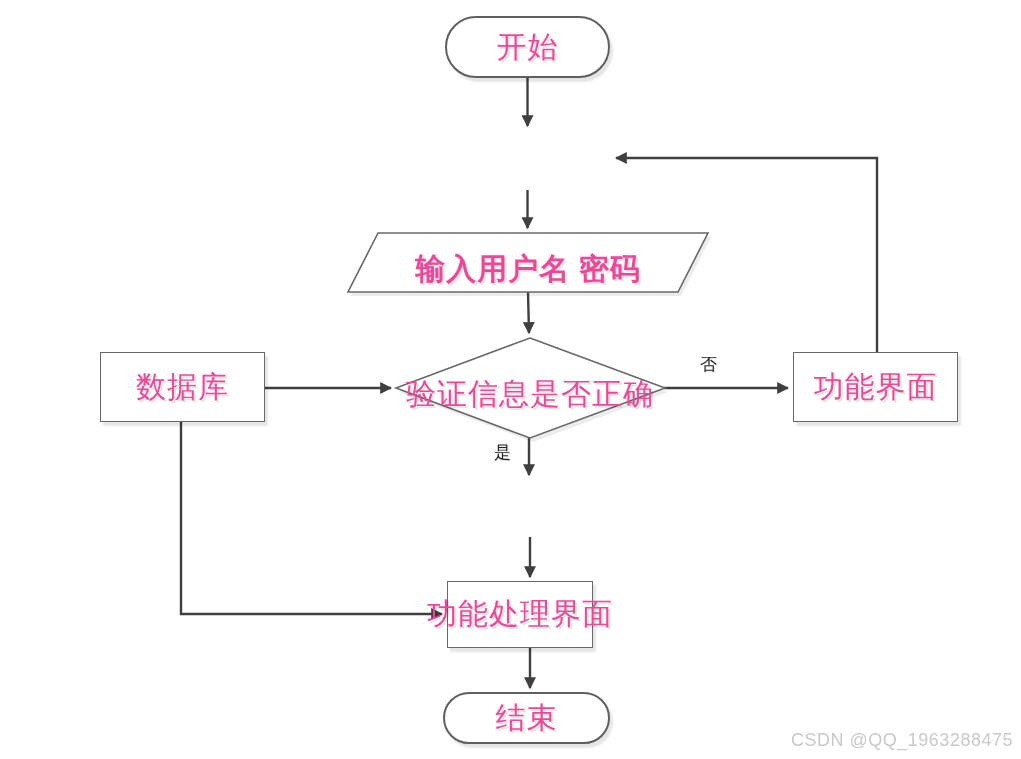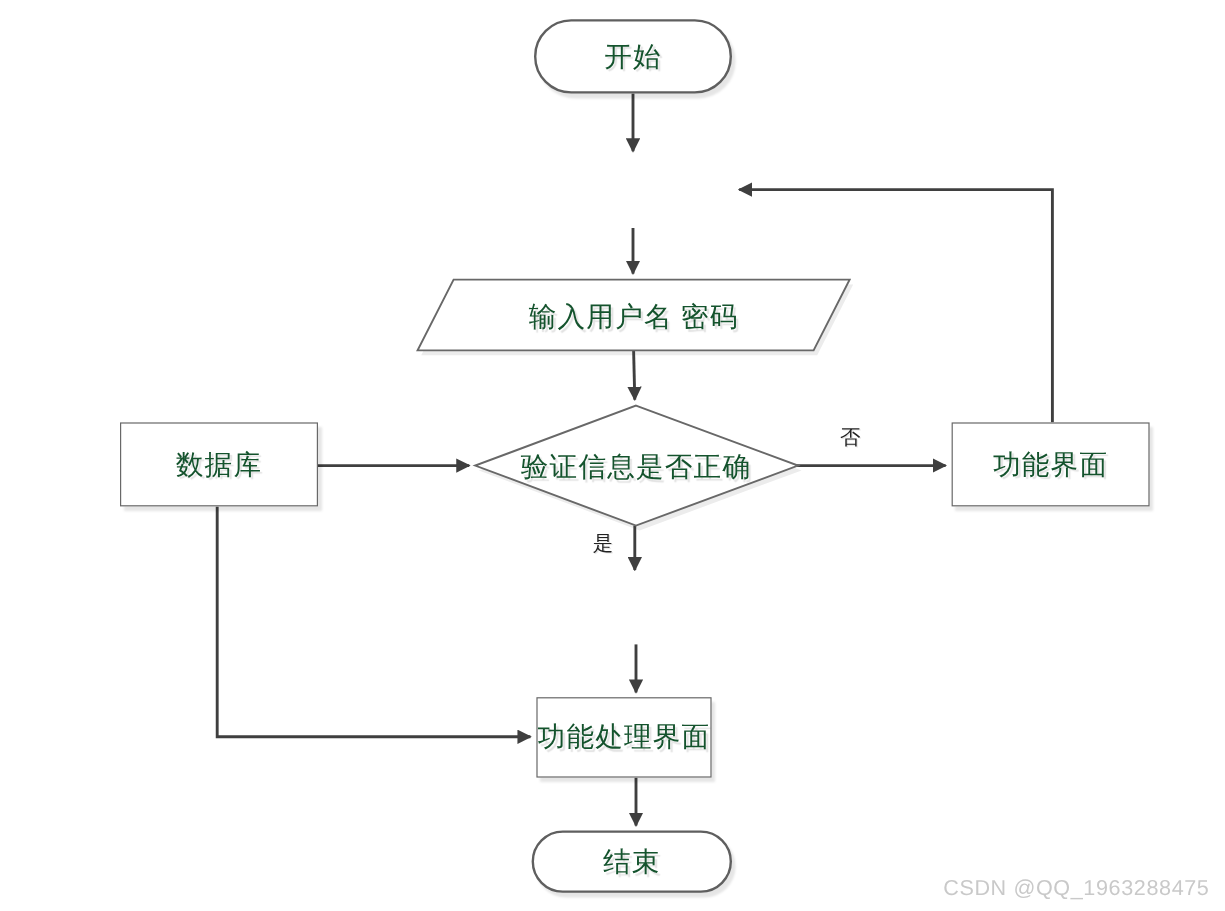--- a/index.html
+++ b/index.html
@@ -8,30 +8,30 @@
     font-family:"Liberation Serif","DejaVu Serif",serif;overflow:hidden;
   }
   .wires{position:absolute;left:0;top:0;width:1021px;height:759px;}
   .node{
     position:absolute;display:flex;align-items:center;justify-content:center;
     background:#ffffff;border:1.6px solid #686868;box-sizing:border-box;
     box-shadow:3px 4px 2px rgba(0,0,0,0.10);
   }
   .stadium{border-radius:32px;border-width:2px;border-color:#5f5f5f;}
   .node-label,.shape-label{
-    font-size:23px;color:#14532d;letter-spacing:1px;white-space:nowrap;
+    font-size:30px;color:#ec4899;letter-spacing:1px;white-space:nowrap;
     text-shadow:2px 2px 1px rgba(0,0,0,0.12);
   }
   .shape-label{position:absolute;text-align:center;}
   .edge-label{
     position:absolute;font-size:17px;color:#222222;
     text-shadow:1px 1px 0 rgba(0,0,0,0.10);
   }
   .watermark{
-    position:absolute;left:786px;top:730px;width:232px;text-align:left;
+    position:absolute;left:786px;top:730px;width:232px;text-align:center;
     font-family:"Liberation Sans","DejaVu Sans",sans-serif;
     font-size:18px;color:#c9c9c9;letter-spacing:0.5px;white-space:nowrap;
   }
 </style>
 </head>
 <body>
 
 <div class="canvas">
 
   <svg class="wires" viewBox="0 0 1021 759">
@@ -74,21 +74,21 @@
 
 
   <div class="node" style="left:447px;top:581px;width:146px;height:67px">
     <span class="node-label">功能处理界面</span>
   </div>
 
   <div class="node stadium" style="left:443px;top:692px;width:167px;height:52px">
     <span class="node-label">结束</span>
   </div>
 
-  <div class="shape-label" style="left:368px;top:249px;width:320px;">输入用户名 密码</div>
+  <div class="shape-label" style="left:368px;top:249px;width:320px;font-weight:bold;">输入用户名 密码</div>
   <div class="shape-label" style="left:400px;top:374px;width:260px;">验证信息是否正确</div>
 
   <div class="edge-label" style="left:700px;top:353px;">否</div>
   <div class="edge-label" style="left:494px;top:441px;">是</div>
 
   <div class="watermark">CSDN @QQ_1963288475</div>
 
 </div>
 
 </body></html>

